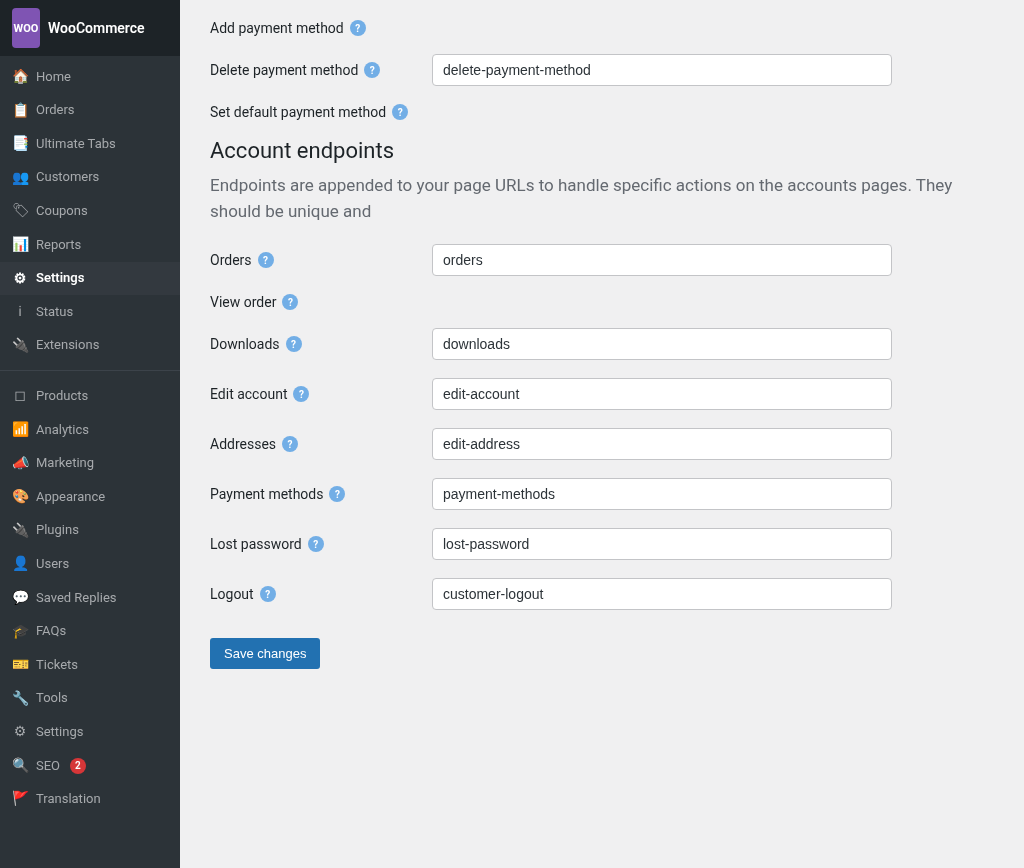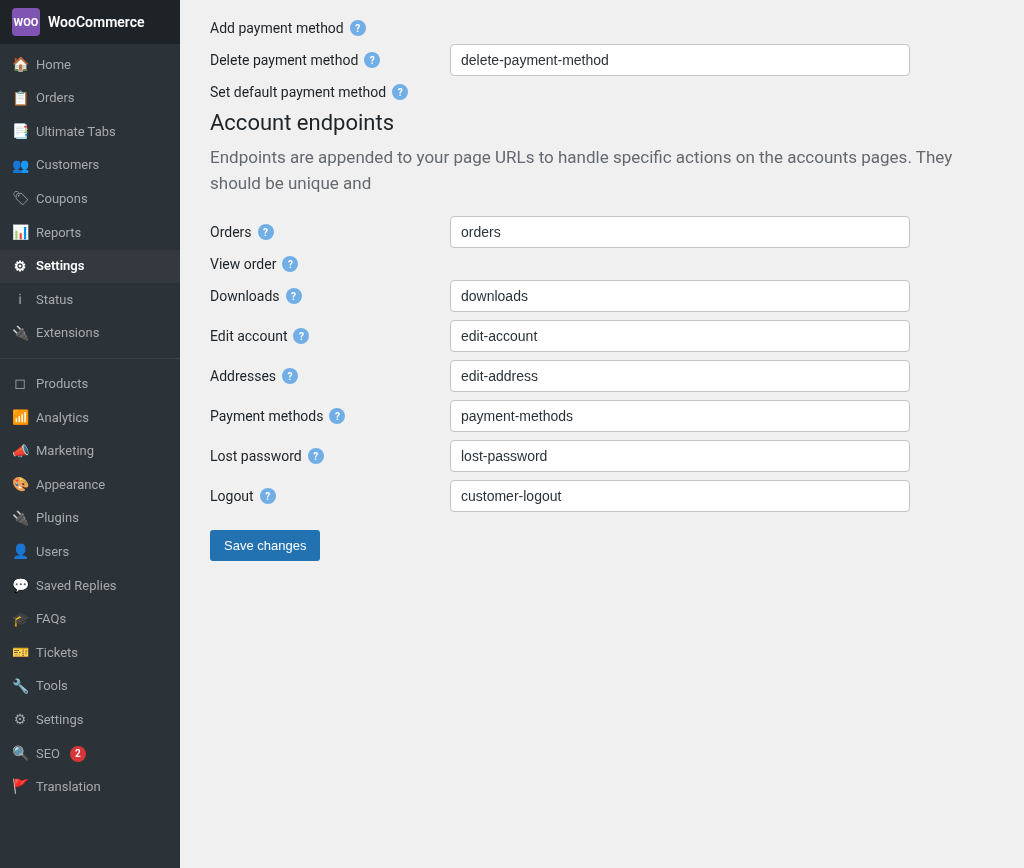--- a/index.html
+++ b/index.html
@@ -19,21 +19,21 @@
       padding: 8px 12px;
       display: flex;
       align-items: center;
       gap: 8px;
       color: #fff;
       font-weight: 600;
       font-size: 14px;
     }
     .woo-logo {
       width: 28px;
-      height: 28px;
+      height: 40px;
       background: #7f54b3;
       border-radius: 4px;
       display: flex;
       align-items: center;
       justify-content: center;
       color: #fff;
       font-size: 11px;
       font-weight: bold;
       flex-shrink: 0;
     }
@@ -70,22 +70,22 @@
       background: #f0f0f1;
     }
     .content {
       padding: 20px 30px 40px 30px;
       background: #f0f0f1;
     }
 
     
     .field-group {
       display: flex;
-      margin-bottom: 8px;
-      gap: 20px;
+      margin-bottom: 18px;
+      gap: 2px;
     }
     .field-label {
       width: 220px;
       font-size: 14px;
       font-weight: 400;
       color: #1d2327;
       flex-shrink: 0;
       display: flex;
       align-items: center;
       gap: 6px;

